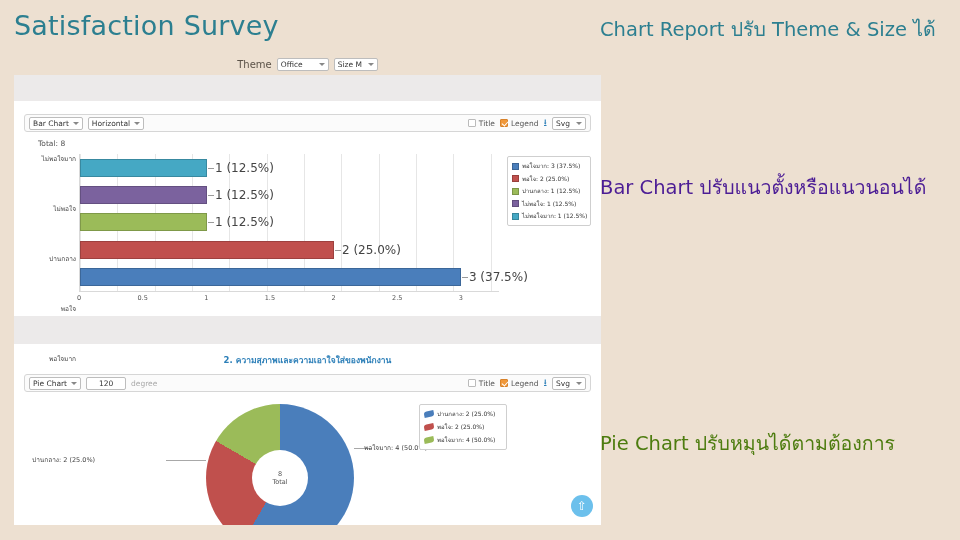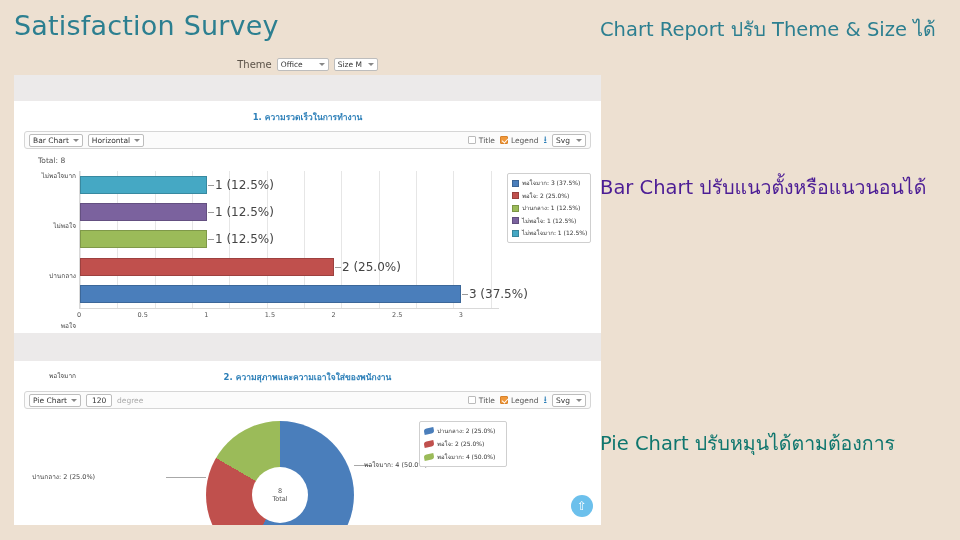--- a/index.html
+++ b/index.html
@@ -11,21 +11,21 @@
     position: relative;
   }
   .slide-title {
     position: absolute; left: 14px; top: 10px;
     font-size: 27px; color: #2c7f90; letter-spacing: .2px;
   }
   
   .notes { position: absolute; left: 600px; top: 14px; width: 350px; }
   .note { color: #2c7f90; font-size: 19.5px; line-height: 1.62; }
   .note-bar { position: absolute; left: 600px; top: 172px; color:#4c1d95; font-size:19.5px;}
-  .note-pie { position: absolute; left: 600px; top: 428px; color:#0f766e; font-size:19.5px;}
+  .note-pie { position: absolute; left: 600px; top: 428px; color:#4d7c0f; font-size:19.5px;}
 
   
   .viewport {
     position: absolute; left: 14px; top: 53px;
     width: 587px; height: 472px;
     background: #eceaea; overflow: hidden;
   }
   .app-topbar {
     height: 22px; background: #ede0d1;
     display: flex; align-items: center; justify-content: center; gap: 5px;
@@ -124,21 +124,21 @@
   }
   .lg-swoosh { width: 10px; height: 6px; border-radius: 3px 0 3px 0; flex: none;
                transform: rotate(-12deg); }
   .totop {
     position: absolute; right: 8px; bottom: 8px; width: 22px; height: 22px;
     border-radius: 50%; background: #6cc0ec; color: #fff;
     display: flex; align-items: center; justify-content: center;
     font-size: 12px; line-height: 1;
   }
   .num-input {
-    width: 26px; height: 13px; border: 1px solid #bdbdbd; background:#fff;
+    width: 40px; height: 13px; border: 1px solid #bdbdbd; background:#fff;
     border-radius: 2px; font-size: 7.5px; color: #333; text-align: center;
     display: flex; align-items: center; justify-content: center;
   }
   .deg-lbl { font-size: 7.5px; color: #a9a9a9; }
 </style>
 </head>
 <body>
 
 <div class="slide-title">Satisfaction Survey</div>
 
@@ -158,21 +158,20 @@
     </div>
     <div class="sel" style="min-width:44px">
       <span class="v">Size M</span>
       <i class="caret"></i>
     </div>
   </div>
 
   <div class="gap-band"></div>
 
   <div class="card">
-    <div class="card-title">1. ความรวดเร็วในการทำงาน</div>
 
     <div class="toolbar">
       <div class="sel" style="min-width:50px">
         <span class="v">Bar Chart</span>
         <i class="caret"></i>
       </div>
       <div class="sel" style="min-width:50px">
         <span class="v">Horizontal</span>
         <i class="caret"></i>
       </div>

